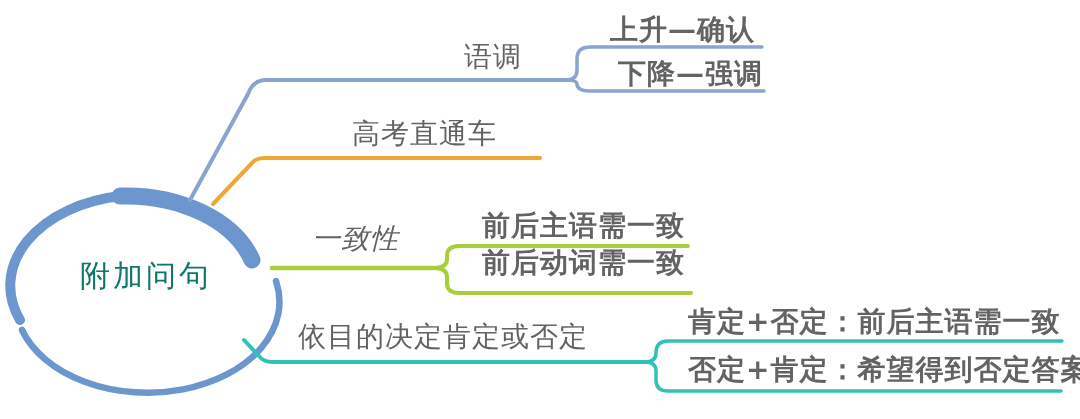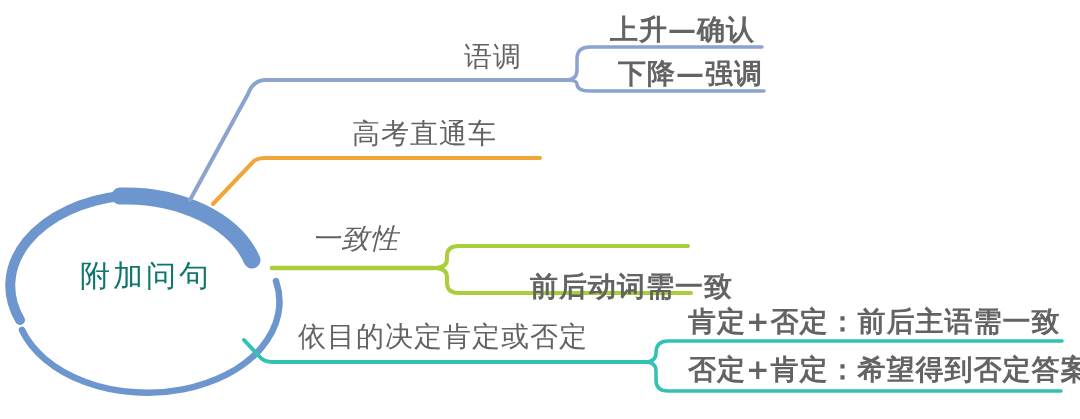--- a/index.html
+++ b/index.html
@@ -59,20 +59,21 @@
 
   <div class="label central" style="left:80px; top:259px;">附加问句</div>
 
   <div class="label branch" style="left:464px; top:42px;">语调</div>
   <div class="label leaf" style="left:610px; top:15px;">上升—确认</div>
   <div class="label leaf" style="left:610px; top:59px;margin-left:8px;">下降—强调</div>
 
   <div class="label branch" style="left:352px; top:119px;">高考直通车</div>
 
   <div class="label branch" style="left:312px; top:224px;font-style:italic;">一致性</div>
-  <div class="label leaf" style="left:482px; top:272px;margin-left:48px;">前后动词需一致</div>
+  <div class="label leaf" style="left:482px; top:211px;">前后主语需一致</div>
+  <div class="label leaf" style="left:482px; top:248px;">前后动词需一致</div>
 
   <div class="label branch" style="left:298px; top:322px;">依目的决定肯定或否定</div>
   <div class="label leaf" style="left:688px; top:307px;">肯定+否定：前后主语需一致</div>
   <div class="label leaf" style="left:688px; top:355px;">否定+肯定：希望得到否定答案</div>
 
 
 </div>
 
 </body></html>

